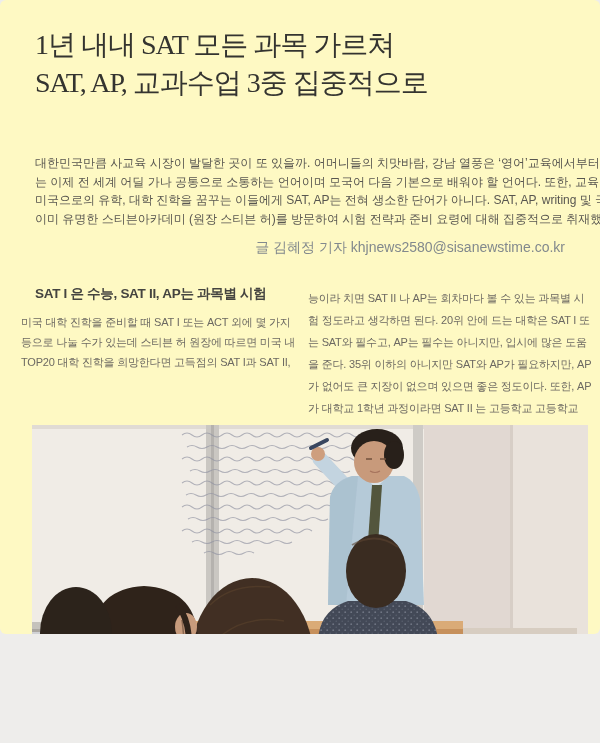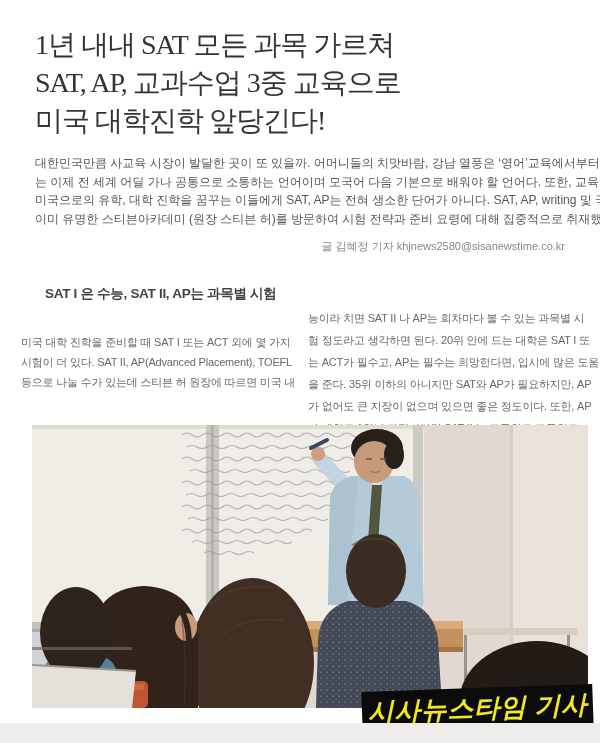--- a/index.html
+++ b/index.html
@@ -1,67 +1,66 @@
 <!DOCTYPE html>
 <html><head>
 <meta charset="utf-8">
 <style>
   html,body{margin:0;padding:0;background:#eeedeb;}
-  .page{position:relative;width:600px;height:723px;background:#ffffff;overflow:hidden;
-        font-family:"Liberation Sans","DejaVu Sans",sans-serif;}
+  .page{position:relative;width:600px;height:634px;background:#fef9c3;overflow:hidden;
+        font-family:"Liberation Sans","DejaVu Sans",sans-serif;border-radius:6px;}
   .title{position:absolute;left:35px;top:26px;
          font-family:"Liberation Serif","DejaVu Serif",serif;
          font-size:28px;line-height:38px;color:#343430;letter-spacing:-1px;font-weight:500;}
   .intro{position:absolute;left:35px;top:154px;font-size:12px;line-height:18.5px;color:#585650;}
   .intro div{white-space:nowrap;}
-  .byline{position:absolute;right:35px;top:239px;font-size:11px;color:#82898d;}
-  .col-heading{position:absolute;left:35px;top:285px;font-size:13.5px;font-weight:bold;color:#454440;letter-spacing:-0.3px;margin-left:10px;}
-  .col{font-size:11px;color:#6c6962;letter-spacing:-0.2px;margin-top:20px;}
+  .byline{position:absolute;right:35px;top:239px;font-size:14px;color:#82898d;}
+  .col-heading{position:absolute;left:35px;top:285px;font-size:13.5px;font-weight:bold;color:#454440;letter-spacing:-0.3px;}
+  .col{font-size:11px;color:#6c6962;letter-spacing:-0.2px;}
   .col div{white-space:nowrap;}
   .col-left{position:absolute;left:21px;top:312px;line-height:20px;}
   .col-right{position:absolute;left:308px;top:287px;line-height:22px;}
   .photo{position:absolute;left:32px;top:425px;width:556px;height:283px;}
   .photo svg{display:block;}
   .badge{position:absolute;left:362px;top:688px;width:231px;height:43px;background:#0b0b0b;
          transform:rotate(-2deg);display:flex;align-items:center;justify-content:center;}
   .badge span{font-style:italic;font-weight:bold;font-size:26px;color:#f1e722;
               letter-spacing:0.5px;padding-bottom:2px;white-space:nowrap;}
 </style>
 </head>
 <body>
 
 <div class="page">
 
   <div class="title">
     <div>1년 내내 SAT 모든 과목 가르쳐</div>
-    <div>SAT, AP, 교과수업 3중 교육으로</div>
-    <div>미국 대학진학 앞당긴다!</div>
+    <div>SAT, AP, 교과수업 3중 집중적으로</div>
   </div>
 
   <div class="intro">
     <div>대한민국만큼 사교육 시장이 발달한 곳이 또 있을까. 어머니들의 치맛바람, 강남 열풍은 ‘영어’교육에서부터 시작됐다. 영어</div>
     <div>는 이제 전 세계 어딜 가나 공통으로 소통하는 언어이며 모국어 다음 기본으로 배워야 할 언어다. 또한, 교육 환경의 선진국</div>
     <div>미국으로의 유학, 대학 진학을 꿈꾸는 이들에게 SAT, AP는 전혀 생소한 단어가 아니다. SAT, AP, writing 및 국제학부 대비로</div>
     <div>이미 유명한 스티븐아카데미 (원장 스티븐 허)를 방문하여 시험 전략과 준비 요령에 대해 집중적으로 취재했다.</div>
   </div>
 
   <div class="byline">글 김혜정 기자 khjnews2580@sisanewstime.co.kr</div>
 
   <div class="col-heading">SAT I 은 수능, SAT II, AP는 과목별 시험</div>
 
   <div class="col col-left">
     <div>미국 대학 진학을 준비할 때 SAT I 또는 ACT 외에 몇 가지</div>
-    <div>시험이 더 있다. SAT II,  AP(Advanced Placement), TOEFL</div>
     <div>등으로 나눌 수가 있는데 스티븐 허 원장에 따르면 미국 내</div>
+    <div>TOP20 대학 진학을 희망한다면 고득점의 SAT I과 SAT II,</div>
   </div>
 
   <div class="col col-right">
     <div>능이라 치면 SAT II 나 AP는 회차마다 볼 수 있는 과목별 시</div>
     <div>험 정도라고 생각하면 된다. 20위 안에 드는 대학은 SAT I 또</div>
-    <div>는 ACT가 필수고, AP는 필수는 희망한다면, 입시에 많은 도움</div>
+    <div>는 SAT와 필수고, AP는 필수는 아니지만, 입시에 많은 도움</div>
     <div>을 준다. 35위 이하의 아니지만 SAT와 AP가 필요하지만, AP</div>
     <div>가 없어도 큰 지장이 없으며 있으면 좋은 정도이다. 또한, AP</div>
     <div>가 대학교 1학년 과정이라면 SAT II 는 고등학교 고등학교</div>
   </div>
 
   <div class="photo">
     <svg width="556" height="283" viewBox="0 0 556 283">
       <defs>
         <pattern id="spk" width="6" height="6" patternUnits="userSpaceOnUse">
           <circle cx="1.2" cy="1.2" r="0.9" fill="#9aa1b0"></circle>

